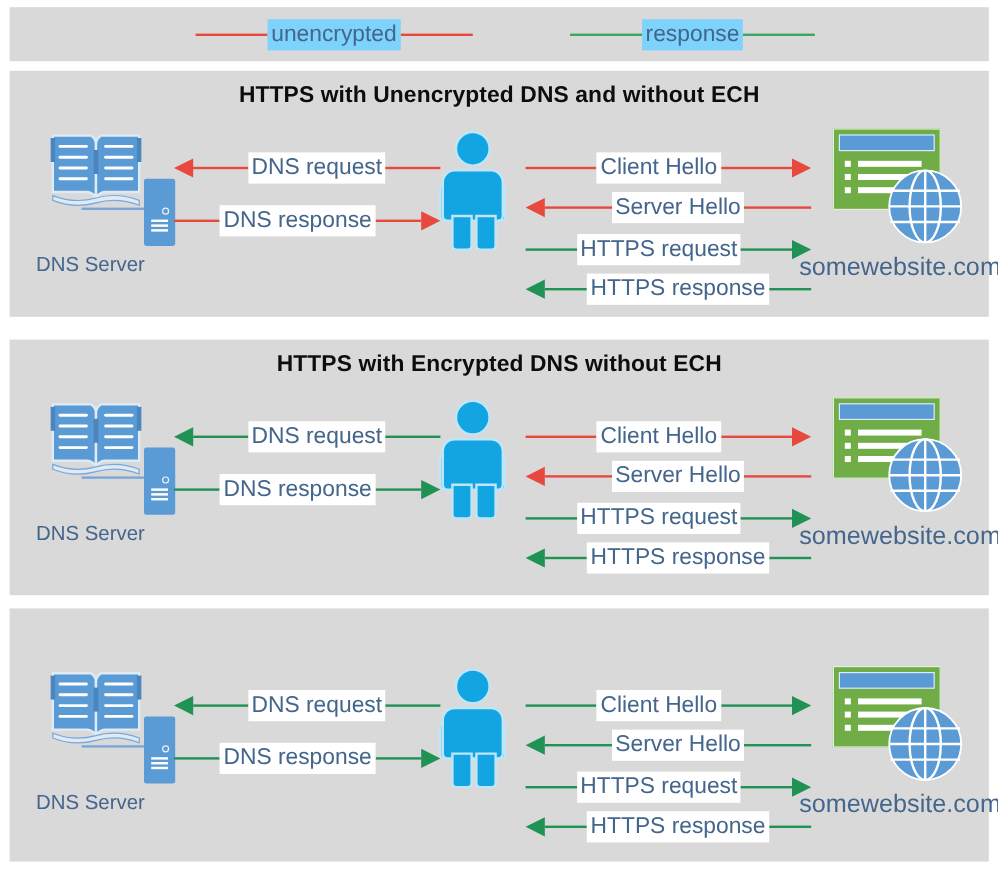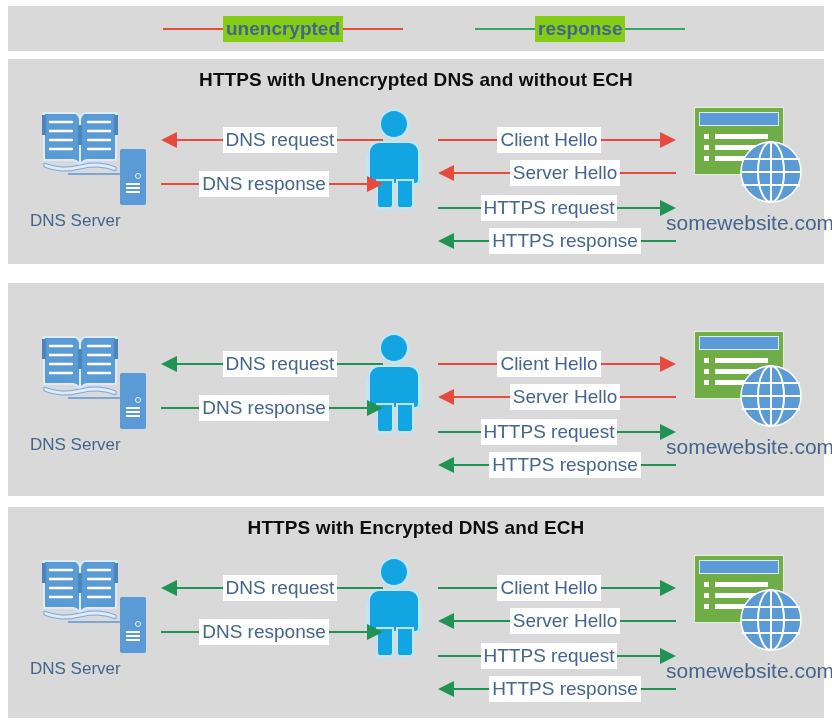--- a/index.html
+++ b/index.html
@@ -33,29 +33,28 @@
     align-items: center;
   }
   .legend-line {
     height: 0;
     width: 60px;
     border-top: 2px solid #000;
   }
   .legend-line.red   { border-top-color: #e8493f; }
   .legend-line.green { border-top-color: #3aa663; }
   .legend-text {
-    background: #84cc16;
+    background: #7dd3fc;
     color: #44658c;
     font-size: 19px;
     line-height: 24px;
     padding: 1px 3px;
     white-space: nowrap;
     position: relative;
     z-index: 2;
-    font-weight: bold;
   }
 
   
   #panel1 { top: 59px;  height: 205px; }
   #panel2 { top: 283px; height: 213px; }
   #panel3 { top: 507px; height: 211px; }
 
   .panel-title {
     position: absolute;
     top: 10px;
@@ -287,21 +286,21 @@
     flex: 0 0 auto;
     border-top: 8px solid transparent;
     border-bottom: 8px solid transparent;
   }
   .head.right { border-left: 16px solid #e8493f; }
   .head.left  { border-right: 16px solid #e8493f; }
   .flow.green .head.right { border-left-color: #1f9254; }
   .flow.green .head.left  { border-right-color: #1f9254; }
 
   
-  .flow.left-block  { left: 153px; width: 222px; }
+  .flow.left-block  { left: 137px; width: 222px; }
   
   .flow.right-block { left: 430px; width: 238px; text-align: center; }
 </style>
 </head>
 <body>
 
 <div class="panel" id="legend">
   <div class="legend-item" style="left:155px;">
     <div class="legend-line red"></div>
     <div class="legend-text">unencrypted</div>
@@ -421,20 +420,21 @@
   </div>
   <div class="flow right-block green" style="top:169px;">
     <div class="head left"></div>
     <div class="line"></div>
     <div class="label">HTTPS response</div>
     <div class="line"></div>
   </div>
 </div>
 
 <div class="panel" id="panel2">
+  <div class="panel-title">HTTPS with Encrypted DNS without ECH</div>
 
   <div class="dns-cluster">
     <svg class="book" viewBox="0 0 76 66">
       <path d="M2 6 h32 q4 3 4 7 v44 q-4 -4 -8 -4 h-28 z" fill="#5b9bd5" stroke="#deebf7" stroke-width="2"></path>
       <path d="M74 6 h-32 q-4 3 -4 7 v44 q4 -4 8 -4 h28 z" fill="#5b9bd5" stroke="#deebf7" stroke-width="2"></path>
       <g stroke="#ffffff" stroke-width="2.4" stroke-linecap="round">
         <line x1="8" y1="15" x2="30" y2="15"></line>
           <line x1="8" y1="24" x2="30" y2="24"></line>
         <line x1="8" y1="33" x2="30" y2="33"></line>
           <line x1="8" y1="42" x2="30" y2="42"></line>
@@ -533,21 +533,20 @@
   </div>
   <div class="flow right-block green" style="top:169px;">
     <div class="head left"></div>
     <div class="line"></div>
     <div class="label">HTTPS response</div>
     <div class="line"></div>
   </div>
 </div>
 
 <div class="panel" id="panel3">
-  <div class="panel-title">HTTPS with Encrypted DNS and ECH</div>
 
   <div class="dns-cluster">
     <svg class="book" viewBox="0 0 76 66">
       <path d="M2 6 h32 q4 3 4 7 v44 q-4 -4 -8 -4 h-28 z" fill="#5b9bd5" stroke="#deebf7" stroke-width="2"></path>
       <path d="M74 6 h-32 q-4 3 -4 7 v44 q4 -4 8 -4 h28 z" fill="#5b9bd5" stroke="#deebf7" stroke-width="2"></path>
       <g stroke="#ffffff" stroke-width="2.4" stroke-linecap="round">
         <line x1="8" y1="15" x2="30" y2="15"></line>
           <line x1="8" y1="24" x2="30" y2="24"></line>
         <line x1="8" y1="33" x2="30" y2="33"></line>
           <line x1="8" y1="42" x2="30" y2="42"></line>

